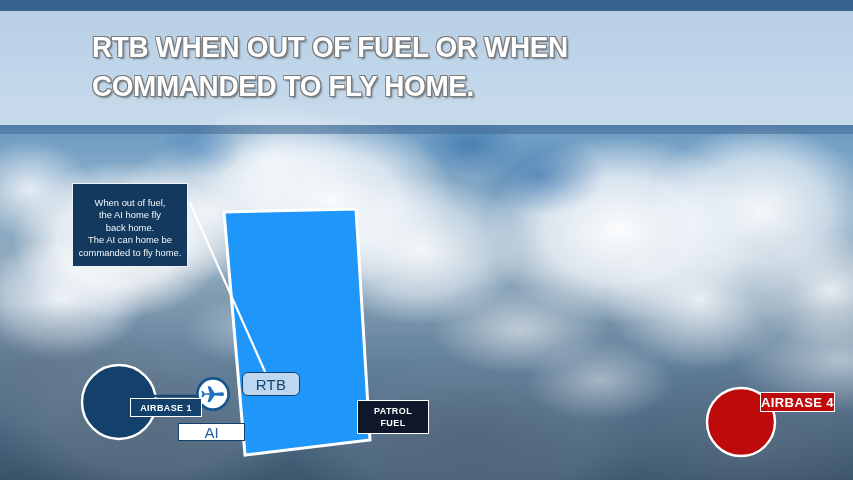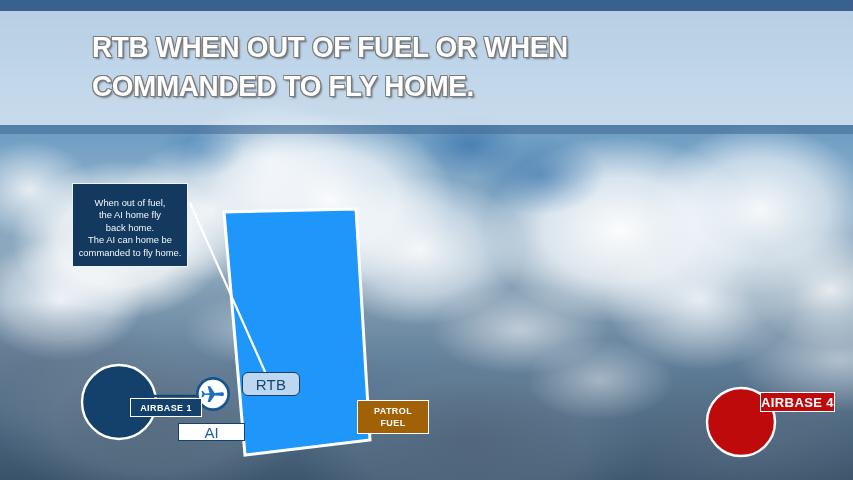--- a/index.html
+++ b/index.html
@@ -90,21 +90,21 @@
     font-size:13px;font-weight:bold;letter-spacing:.4px;}
 
   .lbl-ai{left:178px;top:423px;width:67px;height:18px;
     background:#ffffff;border:1.4px solid #14406c;color:#1f5fa0;font-size:15px;}
 
   .lbl-rtb{left:242px;top:372px;width:58px;height:24px;
     background:#bcd7ef;border:1.6px solid #14406c;border-radius:6px;
     color:#16456f;font-size:15px;letter-spacing:.3px;}
 
   .lbl-zone{left:357px;top:400px;width:72px;height:34px;flex-direction:column;
-    background:#a16207;border:1.5px solid #ffffff;color:#ffffff;
+    background:#0f172a;border:1.5px solid #ffffff;color:#ffffff;
     font-size:9px;font-weight:bold;line-height:12px;letter-spacing:.4px;}
 
   .jet{position:absolute;left:196px;top:377px;width:34px;height:34px;}
 </style>
 </head>
 <body>
 
 <div id="slide">
 
   <div class="sky"></div>

